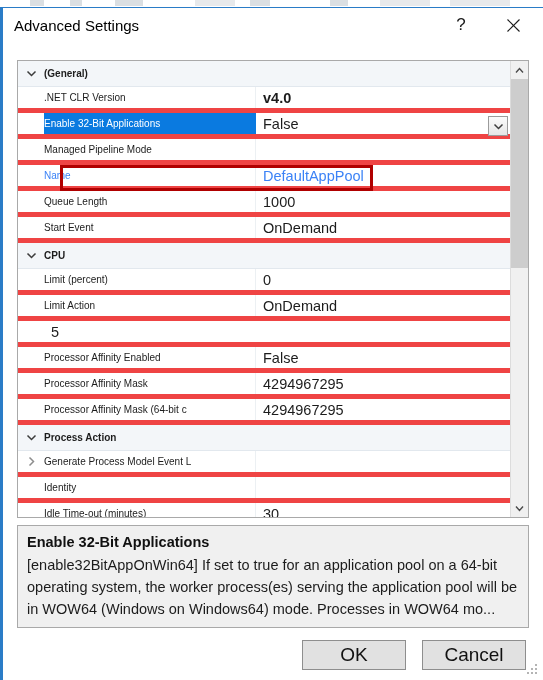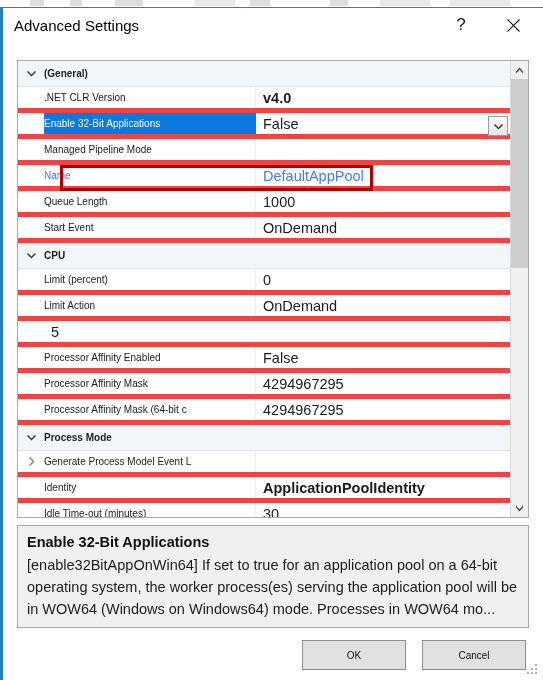--- a/index.html
+++ b/index.html
@@ -234,21 +234,21 @@
   }
 
   
   .dlg-btn {
     position: absolute;
     top: 595px;
     width: 104px; height: 30px;
     border: 1px solid #8e8e8e;
     background: #e1e1e1;
     font-family: "Liberation Sans", sans-serif;
-    font-size: 10px;
+    font-size: 19px;
     color: #111111;
     display: flex;
     align-items: center;
     justify-content: center;
     box-sizing: border-box;
     cursor: default;
   }
   #ok-btn { left: 299px; }
   #cancel-btn { left: 419px; }
 
@@ -380,36 +380,35 @@
             <div class="gutter"></div>
             <div class="name-cell">Processor Affinity Mask (64-bit c</div>
             <div class="val-cell">4294967295</div>
           </div>
           <div class="pg-row cat">
             <div class="gutter">
               <svg viewBox="0 0 11 11" class="chev">
                 <polyline fill="none" stroke="#3c3c3c" stroke-width="1.5" points="1.5,3.5 5.5,7.5 9.5,3.5"></polyline>
               </svg>
             </div>
-            <div class="name-cell">Process Mode</div>
+            <div class="name-cell">Process Action</div>
             <div class="val-cell"></div>
           </div>
           <div class="pg-row">
             <div class="gutter">
               <svg viewBox="0 0 11 11" class="chev">
                 <polyline fill="none" stroke="#8d8d8d" stroke-width="1.5" points="3.5,1.5 7.5,5.5 3.5,9.5"></polyline>
               </svg>
             </div>
             <div class="name-cell">Generate Process Model Event L</div>
             <div class="val-cell"></div>
           </div>
           <div class="pg-row">
             <div class="gutter"></div>
             <div class="name-cell">Identity</div>
-            <div class="val-cell bold">ApplicationPoolIdentity</div>
           </div>
           <div class="pg-row">
             <div class="gutter"></div>
             <div class="name-cell">Idle Time-out (minutes)</div>
             <div class="val-cell">30</div>
           </div>
         </div>
 
       <div id="red-box"></div>
 

